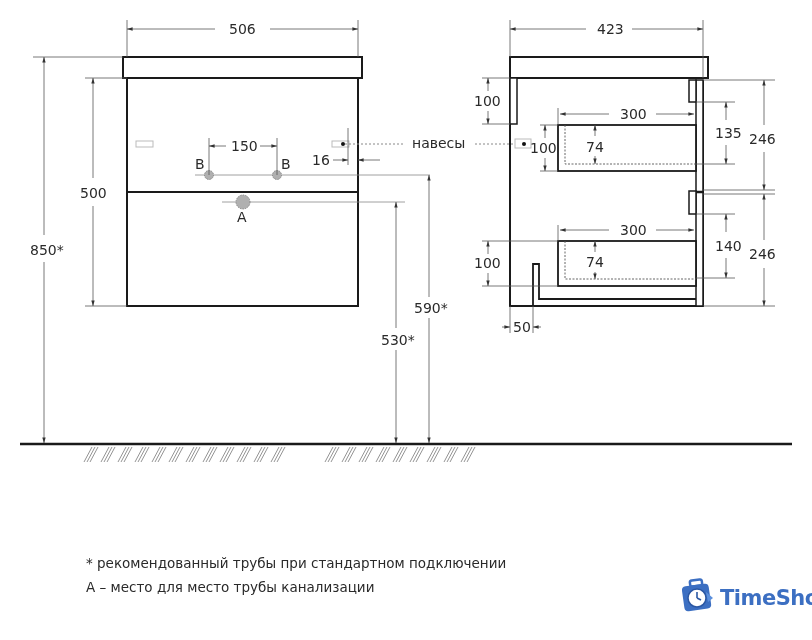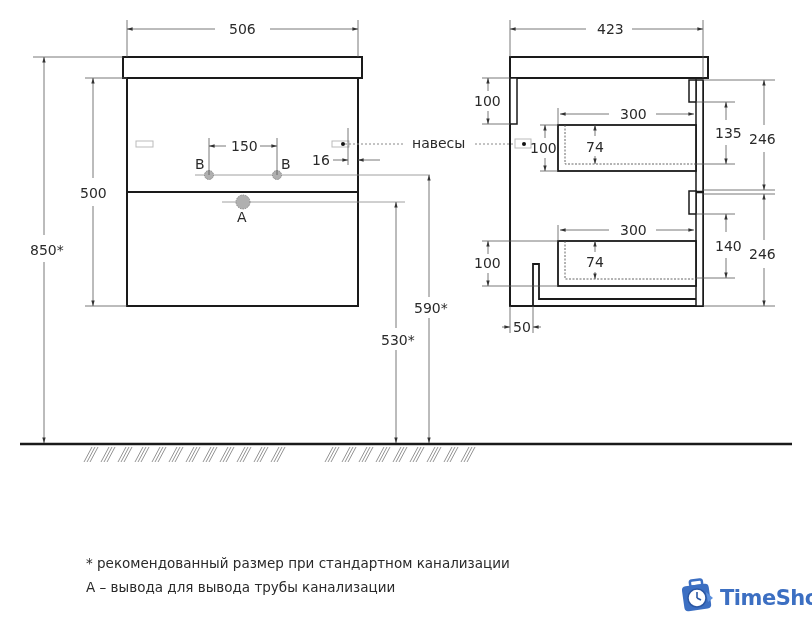--- a/index.html
+++ b/index.html
@@ -206,22 +206,22 @@
                M393,462 L401,447 M396,462 L404,447 M399,462 L407,447
                M410,462 L418,447 M413,462 L421,447 M416,462 L424,447
                M427,462 L435,447 M430,462 L438,447 M433,462 L441,447
                M444,462 L452,447 M447,462 L455,447 M450,462 L458,447
                M461,462 L469,447 M464,462 L472,447 M467,462 L475,447"></path>
     </g>
   </g>
 </svg>
 
 <div class="notes">
-  <div>* рекомендованный размер при стандартном канализации</div>
-  <div>A – вывода для вывода трубы канализации</div>
+  <div>* рекомендованный трубы при стандартном подключении</div>
+  <div>A – место для место трубы канализации</div>
 </div>
 
 <div class="logo">
   <span>
     <svg width="36" height="36" viewBox="0 0 36 36">
       <rect x="3" y="7" width="27" height="25" rx="4" fill="#3c6fc2" transform="rotate(-8 16 19)"></rect>
       <rect x="10" y="2" width="12" height="6" rx="2" fill="none" stroke="#3c6fc2" stroke-width="2.5" transform="rotate(-8 16 5)"></rect>
       <circle cx="17" cy="20" r="9" fill="#fff" stroke="#2b57a3" stroke-width="1.5"></circle>
       <line x1="17" y1="20" x2="17" y2="14" stroke="#2b57a3" stroke-width="1.6"></line>
       <line x1="17" y1="20" x2="21" y2="22" stroke="#2b57a3" stroke-width="1.6"></line>

